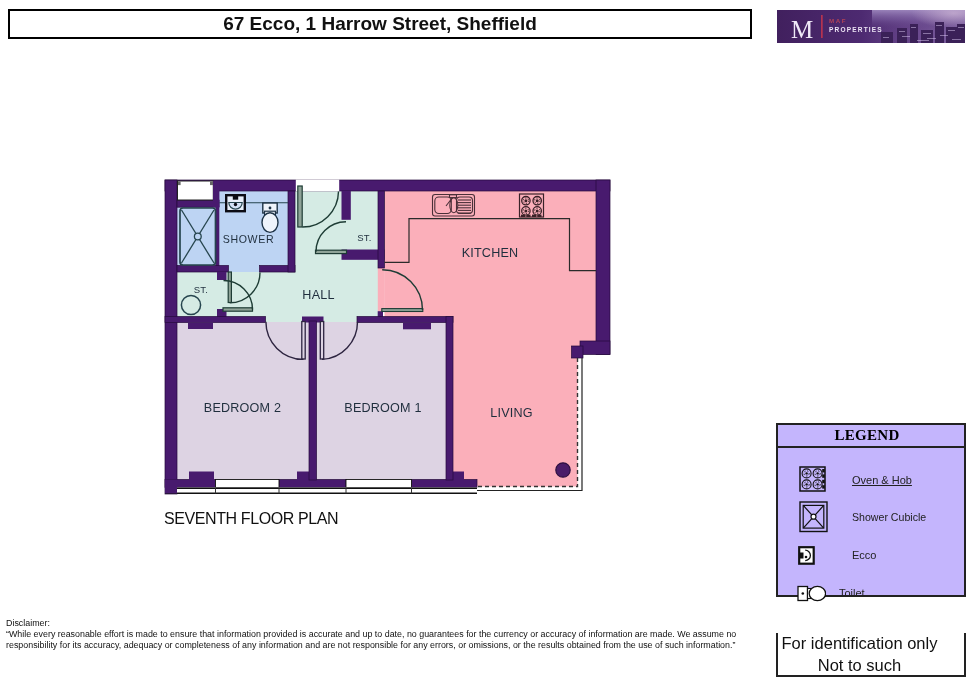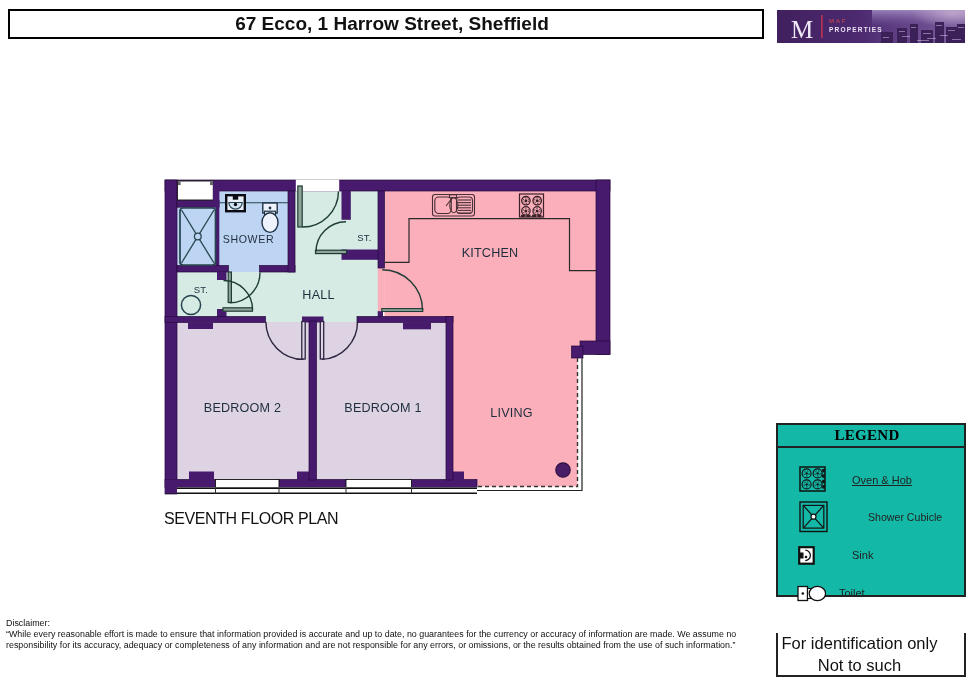--- a/index.html
+++ b/index.html
@@ -4,21 +4,21 @@
 <style>
   html,body{margin:0;padding:0;}
   body{width:980px;height:692px;position:relative;background:#fff;overflow:hidden;
        font-family:"Liberation Sans", sans-serif;}
   .abs{position:absolute;}
 </style>
 </head>
 <body>
 
 <div class="abs" style="left:8px;top:9px;width:740px;height:26px;border:2px solid #000;
-     display:flex;align-items:center;justify-content:center;padding-left:12px;">
+     display:flex;align-items:center;justify-content:center;padding-left:0;">
   <span style="font-size:19px;font-weight:bold;color:#111;letter-spacing:0px;">67 Ecco, 1 Harrow Street, Sheffield</span>
 </div>
 
 <svg class="abs" style="left:777px;top:10px;" width="188" height="33" viewBox="0 0 188 33">
   <defs>
     <linearGradient id="lgbg" x1="0" y1="0" x2="1" y2="0">
       <stop offset="0" stop-color="#41205e"></stop>
       <stop offset="0.45" stop-color="#4d2a71"></stop>
       <stop offset="0.75" stop-color="#6b4a8e"></stop>
       <stop offset="1" stop-color="#7e62a0"></stop>
@@ -289,21 +289,21 @@
 
   <text x="511.5" y="416.5" font-size="12.6" fill="#1f2e3d" text-anchor="middle" letter-spacing="0.2">LIVING</text>
 
   <text x="242.5" y="412" font-size="12.6" fill="#1f2e3d" text-anchor="middle" letter-spacing="0.2">BEDROOM 2</text>
 
   <text x="383" y="412" font-size="12.6" fill="#1f2e3d" text-anchor="middle" letter-spacing="0.2">BEDROOM 1</text>
 </svg>
 
 <div class="abs" style="left:164px;top:510px;font-size:16px;letter-spacing:-0.4px;color:#111;">SEVENTH FLOOR PLAN</div>
 
-<div class="abs" style="left:776px;top:423px;width:190px;height:174px;border:2px solid #222;background:#14b8a6;box-sizing:border-box;">
+<div class="abs" style="left:776px;top:423px;width:190px;height:174px;border:2px solid #222;background:#c4b5fd;box-sizing:border-box;">
 
   <div style="height:19px;border-bottom:2px solid #222;text-align:center;padding-right:8px;
        font-family:'Liberation Serif',serif;font-weight:bold;font-size:15px;padding-top:2px;letter-spacing:0.3px;">LEGEND</div>
 
   <svg class="abs" style="left:21px;top:41px;" width="28" height="27" viewBox="0 0 28 27">
     <rect x="1" y="1" width="25" height="24" fill="none" stroke="#111" stroke-width="1.5"></rect>
     <g fill="none" stroke="#111" stroke-width="1.1">
       <circle cx="7.6" cy="7.4" r="4.5"></circle>
         <circle cx="18.6" cy="7.4" r="4.5"></circle>
       <circle cx="7.6" cy="18.4" r="4.5"></circle>
@@ -328,29 +328,29 @@
   </svg>
   <div class="abs" style="left:74px;top:49px;font-size:11px;color:#222;text-decoration:underline;">Oven &amp; Hob</div>
 
   <svg class="abs" style="left:21px;top:76px;" width="30" height="32" viewBox="0 0 30 32">
     <rect x="1" y="1" width="27" height="29.5" fill="none" stroke="#111" stroke-width="1.4"></rect>
     <rect x="4.2" y="4.4" width="20.6" height="22.7" fill="none" stroke="#111" stroke-width="1.2"></rect>
     <line x1="4.5" y1="4.7" x2="24.5" y2="26.8" stroke="#111" stroke-width="1.2"></line>
     <line x1="24.5" y1="4.7" x2="4.5" y2="26.8" stroke="#111" stroke-width="1.2"></line>
     <circle cx="14.5" cy="15.7" r="2.5" fill="#fff" stroke="#111" stroke-width="1.2"></circle>
   </svg>
-  <div class="abs" style="left:74px;top:86px;font-size:10.6px;color:#222;margin-left:16px;">Shower Cubicle</div>
+  <div class="abs" style="left:74px;top:86px;font-size:10.6px;color:#222;">Shower Cubicle</div>
 
   <svg class="abs" style="left:20px;top:121px;" width="17" height="19" viewBox="0 0 17 19">
     <rect x="1.2" y="1.2" width="14.5" height="16.5" fill="#fff" stroke="#111" stroke-width="2.2"></rect>
     <rect x="1.5" y="6.5" width="4" height="6" fill="#111"></rect>
     <path d="M7.2,4.2 a5.2,5.2 0 1 1 0,10.4" fill="none" stroke="#111" stroke-width="1.3"></path>
     <circle cx="8" cy="11" r="1.3" fill="#111"></circle>
   </svg>
-  <div class="abs" style="left:74px;top:124px;font-size:11px;color:#222;">Sink</div>
+  <div class="abs" style="left:74px;top:124px;font-size:11px;color:#222;">Ecco</div>
 
   <svg class="abs" style="left:19px;top:159px;" width="29" height="19" viewBox="0 0 29 19">
     <rect x="1" y="2.5" width="9.5" height="14" fill="#fff" stroke="#111" stroke-width="1.3"></rect>
     <circle cx="5.8" cy="9.5" r="1.3" fill="#111"></circle>
     <rect x="10.5" y="4.5" width="3.4" height="10" fill="#fff" stroke="#111" stroke-width="1.1"></rect>
     <ellipse cx="20.4" cy="9.5" rx="8.2" ry="7.2" fill="#fff" stroke="#111" stroke-width="1.3"></ellipse>
   </svg>
   <div class="abs" style="left:61px;top:162px;font-size:11px;color:#222;">Toilet</div>
 </div>
 

